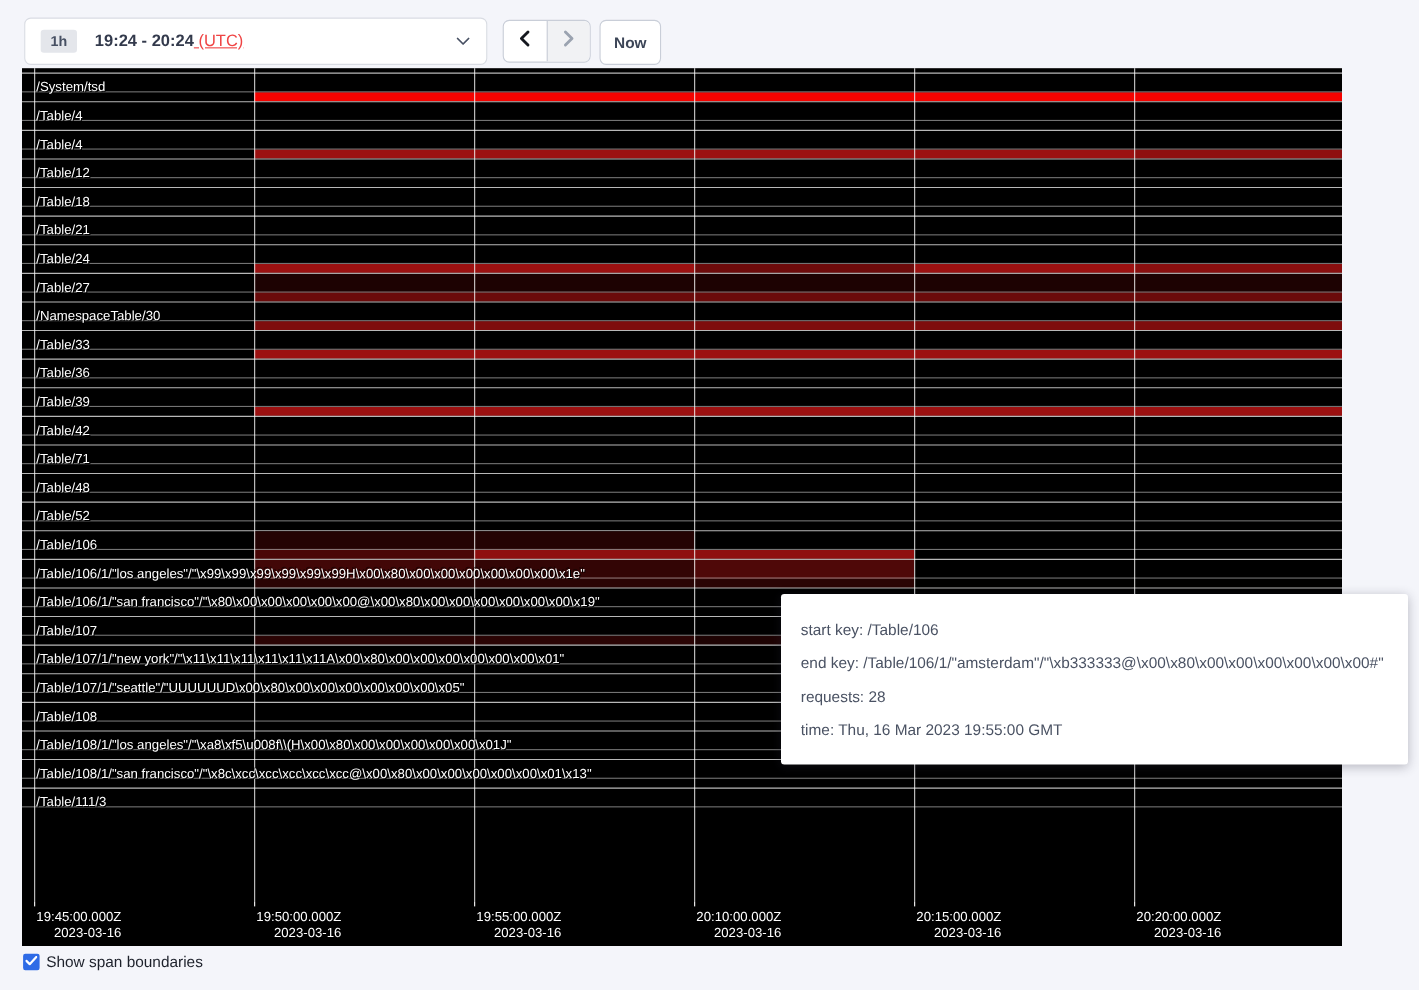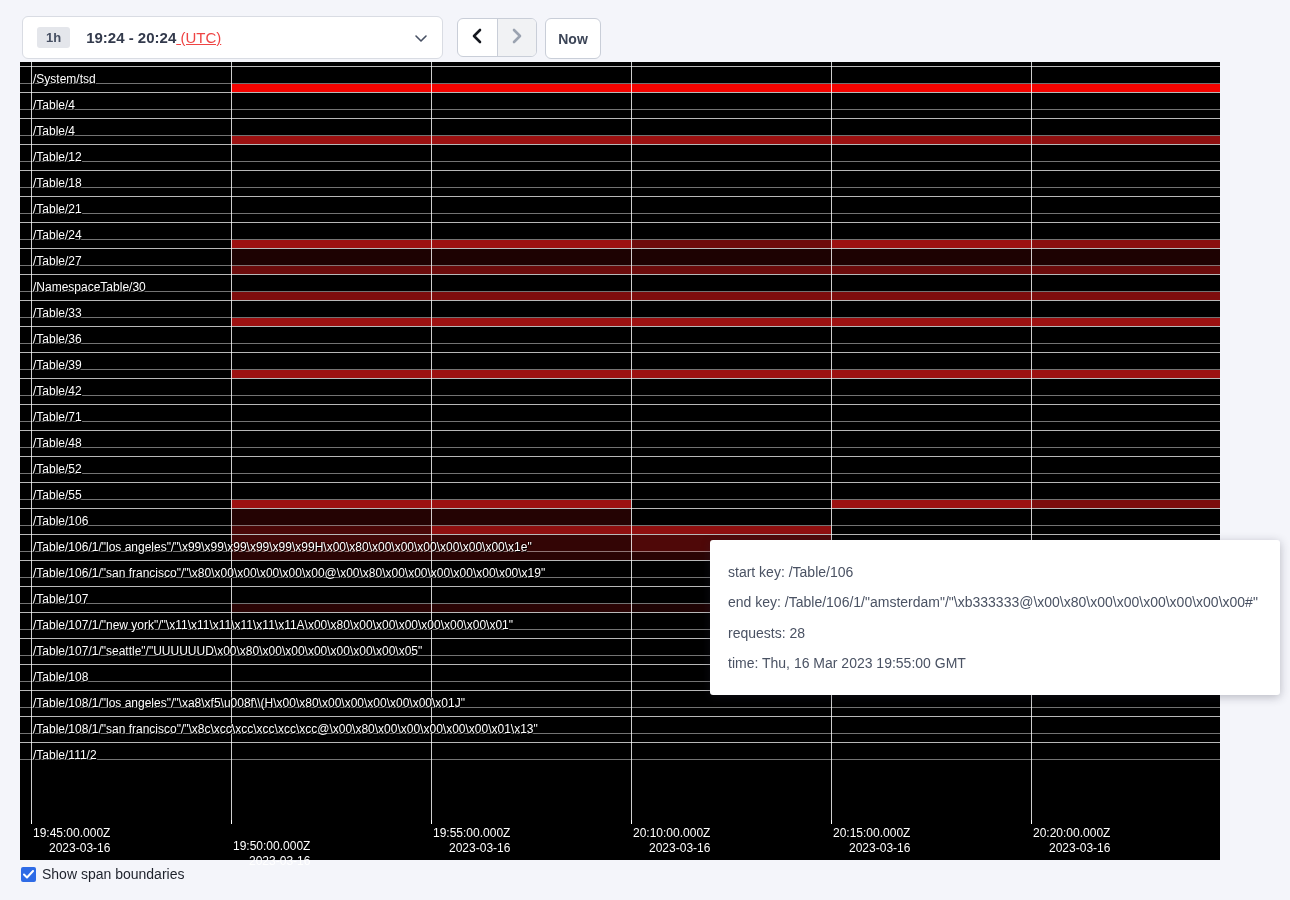--- a/index.html
+++ b/index.html
@@ -333,38 +333,20 @@
         <div class="kv-col" style="width: 200px;"></div>
         <div class="kv-col" style="width: 200px;"></div>
         <div class="kv-col" style="width: 200px;"></div>
         <div class="kv-col" style="width: 200px;"></div>
         <div class="kv-col" style="width: 189px;"></div>
         <div class="kv-subline"></div>
         <span class="kv-label">/Table/52</span>
       </div>
       <div class="kv-row">
         <div class="kv-labelcol"></div>
-        <div class="kv-col" style="width: 200px;">
-          <div class="kv-band" style="background: rgb(156, 17, 17);"></div>
-        </div>
-        <div class="kv-col" style="width: 200px;">
-          <div class="kv-band" style="background: rgb(156, 17, 17);"></div>
-        </div>
-        <div class="kv-col" style="width: 200px;"></div>
-        <div class="kv-col" style="width: 200px;">
-          <div class="kv-band" style="background: rgb(156, 17, 17);"></div>
-        </div>
-        <div class="kv-col" style="width: 189px;">
-          <div class="kv-band" style="background: rgb(124, 13, 13);"></div>
-        </div>
-        <div class="kv-subline"></div>
-        <span class="kv-label">/Table/55</span>
-      </div>
-      <div class="kv-row">
-        <div class="kv-labelcol"></div>
         <div class="kv-col" style="width: 200px; background: rgb(36, 3, 3);">
           <div class="kv-band" style="background: rgb(74, 7, 7);"></div>
         </div>
         <div class="kv-col" style="width: 200px; background: rgb(36, 3, 3);">
           <div class="kv-band" style="background: rgb(143, 15, 15);"></div>
         </div>
         <div class="kv-col" style="width: 200px;">
           <div class="kv-band" style="background: rgb(143, 15, 15);"></div>
         </div>
         <div class="kv-col" style="width: 200px;"></div>
@@ -465,37 +447,37 @@
         <span class="kv-label">/Table/108/1/"san francisco"/"\x8c\xcc\xcc\xcc\xcc\xcc@\x00\x80\x00\x00\x00\x00\x00\x01\x13"</span>
       </div>
       <div class="kv-row">
         <div class="kv-labelcol"></div>
         <div class="kv-col" style="width: 200px;"></div>
         <div class="kv-col" style="width: 200px;"></div>
         <div class="kv-col" style="width: 200px;"></div>
         <div class="kv-col" style="width: 200px;"></div>
         <div class="kv-col" style="width: 189px;"></div>
         <div class="kv-subline"></div>
-        <span class="kv-label">/Table/111/2</span>
+        <span class="kv-label">/Table/111/3</span>
       </div>
       <div class="kv-vline" style="left: 11px;"></div>
       <div class="kv-vline" style="left: 211px;"></div>
       <div class="kv-vline" style="left: 411px;"></div>
       <div class="kv-vline" style="left: 611px;"></div>
       <div class="kv-vline" style="left: 811px;"></div>
       <div class="kv-vline" style="left: 1011px;"></div>
     </div>
   <div class="kv-axis">
       <div class="kv-tickmark" style="left: 11px;"></div>
       <div class="kv-ticklabel" style="left: 13px;">
         <div>19:45:00.000Z</div>
         <div>2023-03-16</div>
       </div>
       <div class="kv-tickmark" style="left: 211px;"></div>
-      <div class="kv-ticklabel" style="left: 213px; margin-top: 13px;">
+      <div class="kv-ticklabel" style="left: 213px;">
         <div>19:50:00.000Z</div>
         <div>2023-03-16</div>
       </div>
       <div class="kv-tickmark" style="left: 411px;"></div>
       <div class="kv-ticklabel" style="left: 413px;">
         <div>19:55:00.000Z</div>
         <div>2023-03-16</div>
       </div>
       <div class="kv-tickmark" style="left: 611px;"></div>
       <div class="kv-ticklabel" style="left: 613px;">

